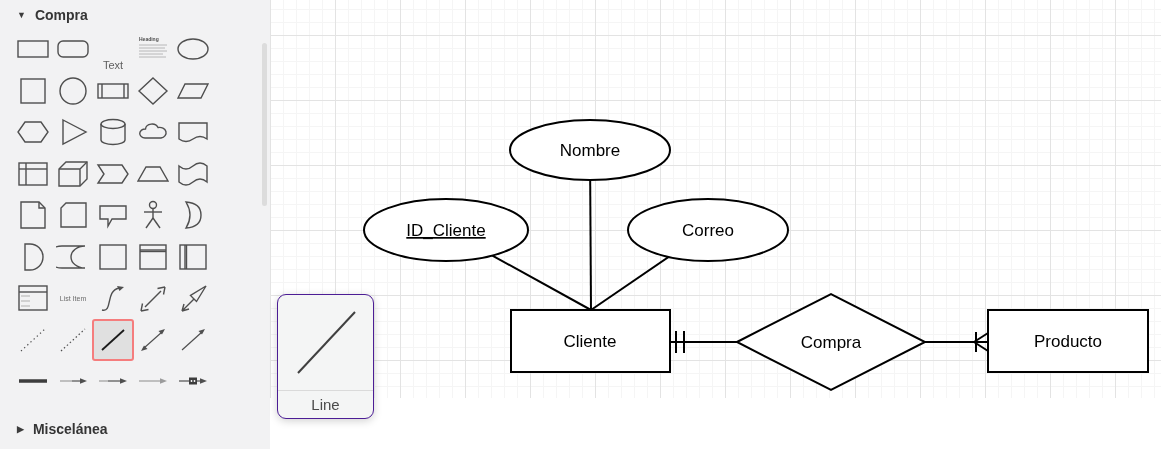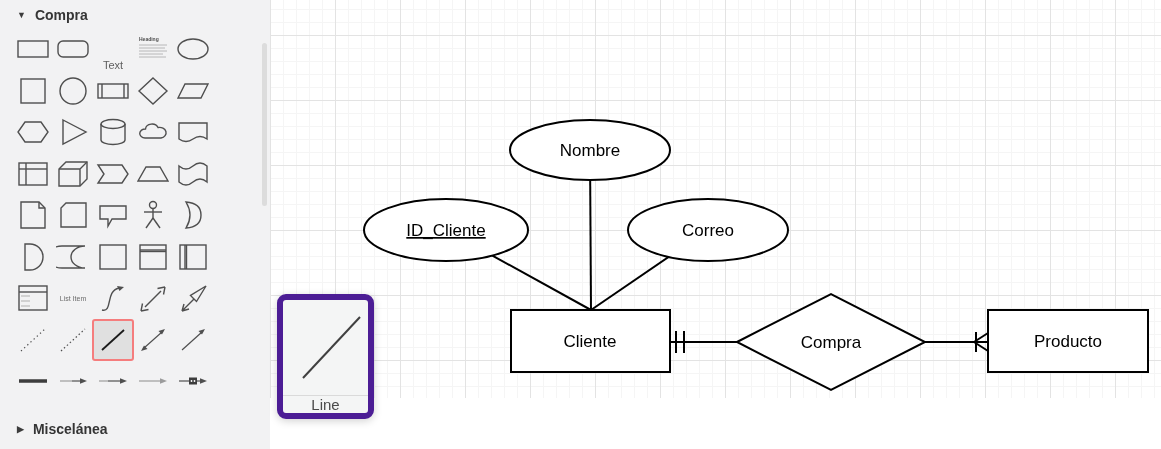--- a/index.html
+++ b/index.html
@@ -50,21 +50,21 @@
   }
   .diagram-svg { position:absolute; left:0; top:0; }
   .diagram-svg text {
     font-family:"Liberation Sans", sans-serif; font-size:17px; fill:#000;
   }
   .u { text-decoration:underline; }
 
   
   .shape-tooltip {
     position:absolute; left:277px; top:294px; width:97px; height:125px;
-    background:#f4f5f5; border:6px solid #4c1d95; border-radius:9px;
+    background:#f4f5f5; border:1px solid #4c1d95; border-radius:9px;
     box-shadow:0 2px 8px rgba(0,0,0,0.18); z-index:4;
     display:flex; flex-direction:column;
   }
   .tooltip-preview { flex:1; display:flex; align-items:center; justify-content:center; border-bottom:1px solid #dadada; }
   .tooltip-label { height:27px; display:flex; align-items:center; justify-content:center; font-size:15px; color:#4b4b4b; }
 
   .icon { stroke:#4f4f4f; stroke-width:1.4; fill:none; }
   .icon .fillc { fill:#4f4f4f; stroke:none; }
   .icon .thin { stroke-width:1.2; }
   .icon .gray { stroke:#9c9c9c; }

